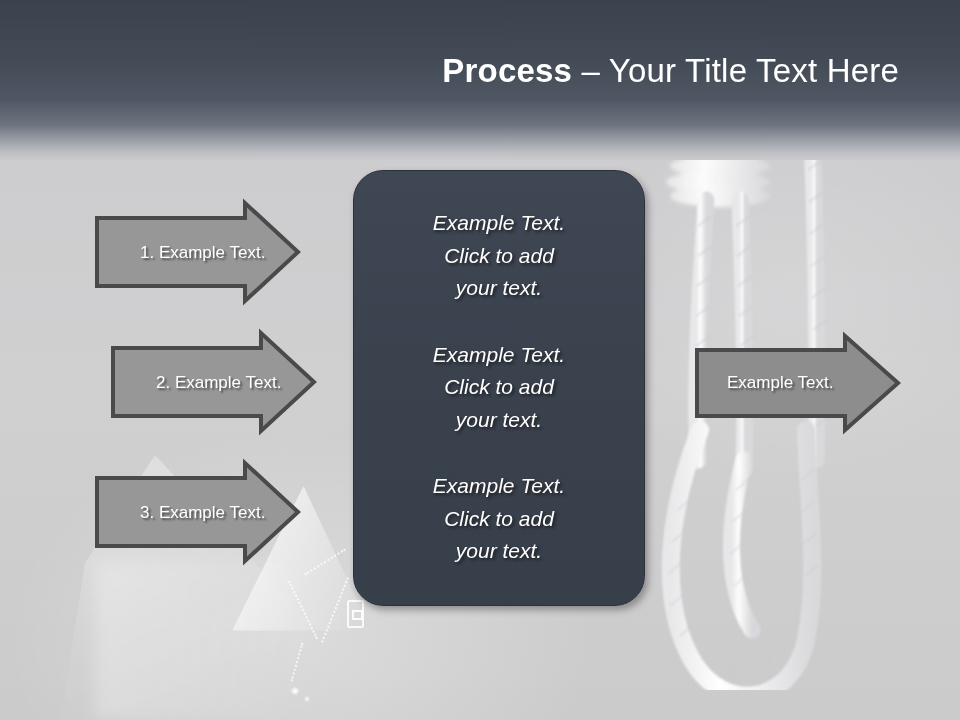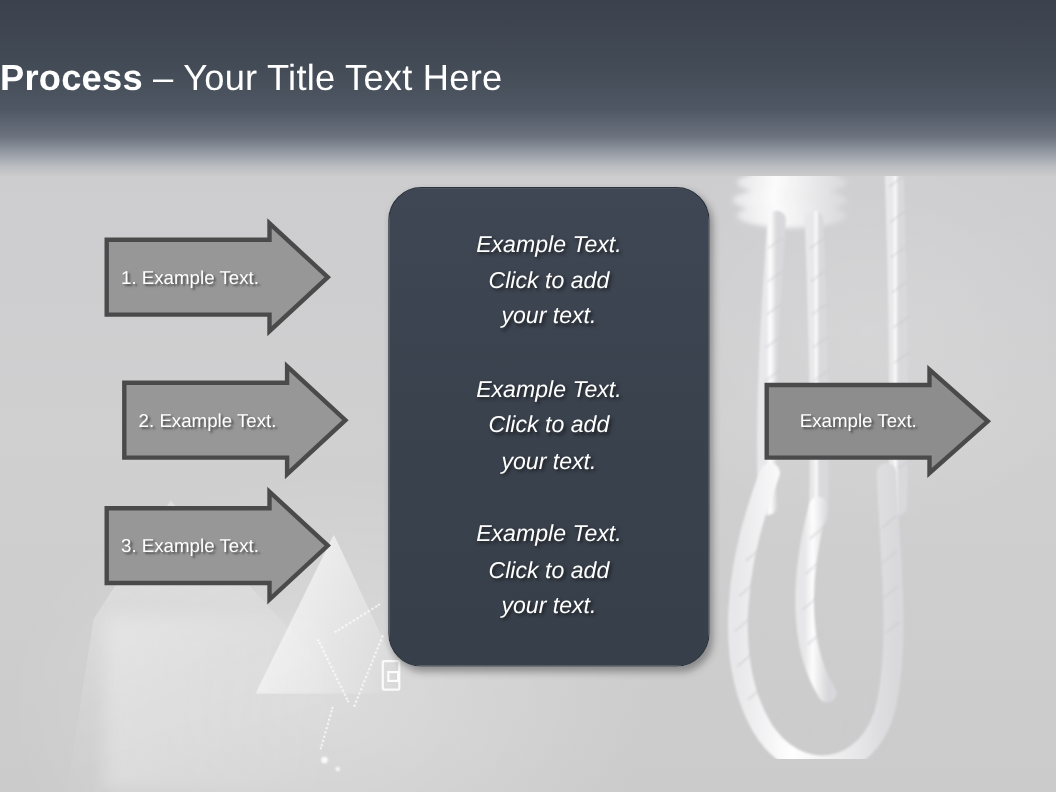--- a/index.html
+++ b/index.html
@@ -87,23 +87,23 @@
   .header {
     position: absolute;
     left: 0; top: 0;
     width: 960px; height: 160px;
     background: linear-gradient(180deg,
       #3b424d 0%, #434b56 38%, #4f5764 62%,
       #6d7480 78%, #9ba0a9 88%, #bcbec2 95%, #cbcbcd 100%);
   }
   .title {
     position: absolute;
-    left: 0; top: 52px;
+    left: 11px; top: 52px;
     width: 888px;
-    text-align: left;
+    text-align: right;
     color: #ffffff;
     font-size: 33px;
     letter-spacing: .2px;
     white-space: nowrap;
   }
   .title .strong { font-weight: bold; }
   .title .rest { font-weight: normal; }
 
   
   .arrow {
@@ -113,25 +113,25 @@
   }
   .arrow svg { position: absolute; left: 0; top: 0; overflow: visible; }
   .arrow .lbl {
     position: relative;
     color: #ffffff;
     font-size: 17px;
     text-shadow: 2px 2px 2px rgba(40,40,40,0.65);
     white-space: nowrap;
     z-index: 2;
   }
-  .arrow-left { width: 205px; height: 105px; }
+  .arrow-left { width: 205px; height: 105px; padding-left: 30px; }
   .arrow-left .lbl { margin-left: 15px; }
   #arrow-1 { left: 95px; top: 200px; }
   #arrow-2 { left: 111px; top: 330px; }
-  #arrow-3 { left: 95px; top: 444px; }
+  #arrow-3 { left: 95px; top: 460px; }
 
   .arrow-right { left: 695px; top: 333px; width: 205px; height: 100px; }
   .arrow-right .lbl { margin-left: 32px; font-size: 17px; }
 
   
   .center-box {
     position: absolute;
     left: 353px; top: 170px;
     width: 292px; height: 436px;
     background: linear-gradient(180deg, #3f4754 0%, #3a424e 45%, #373f4a 100%);

